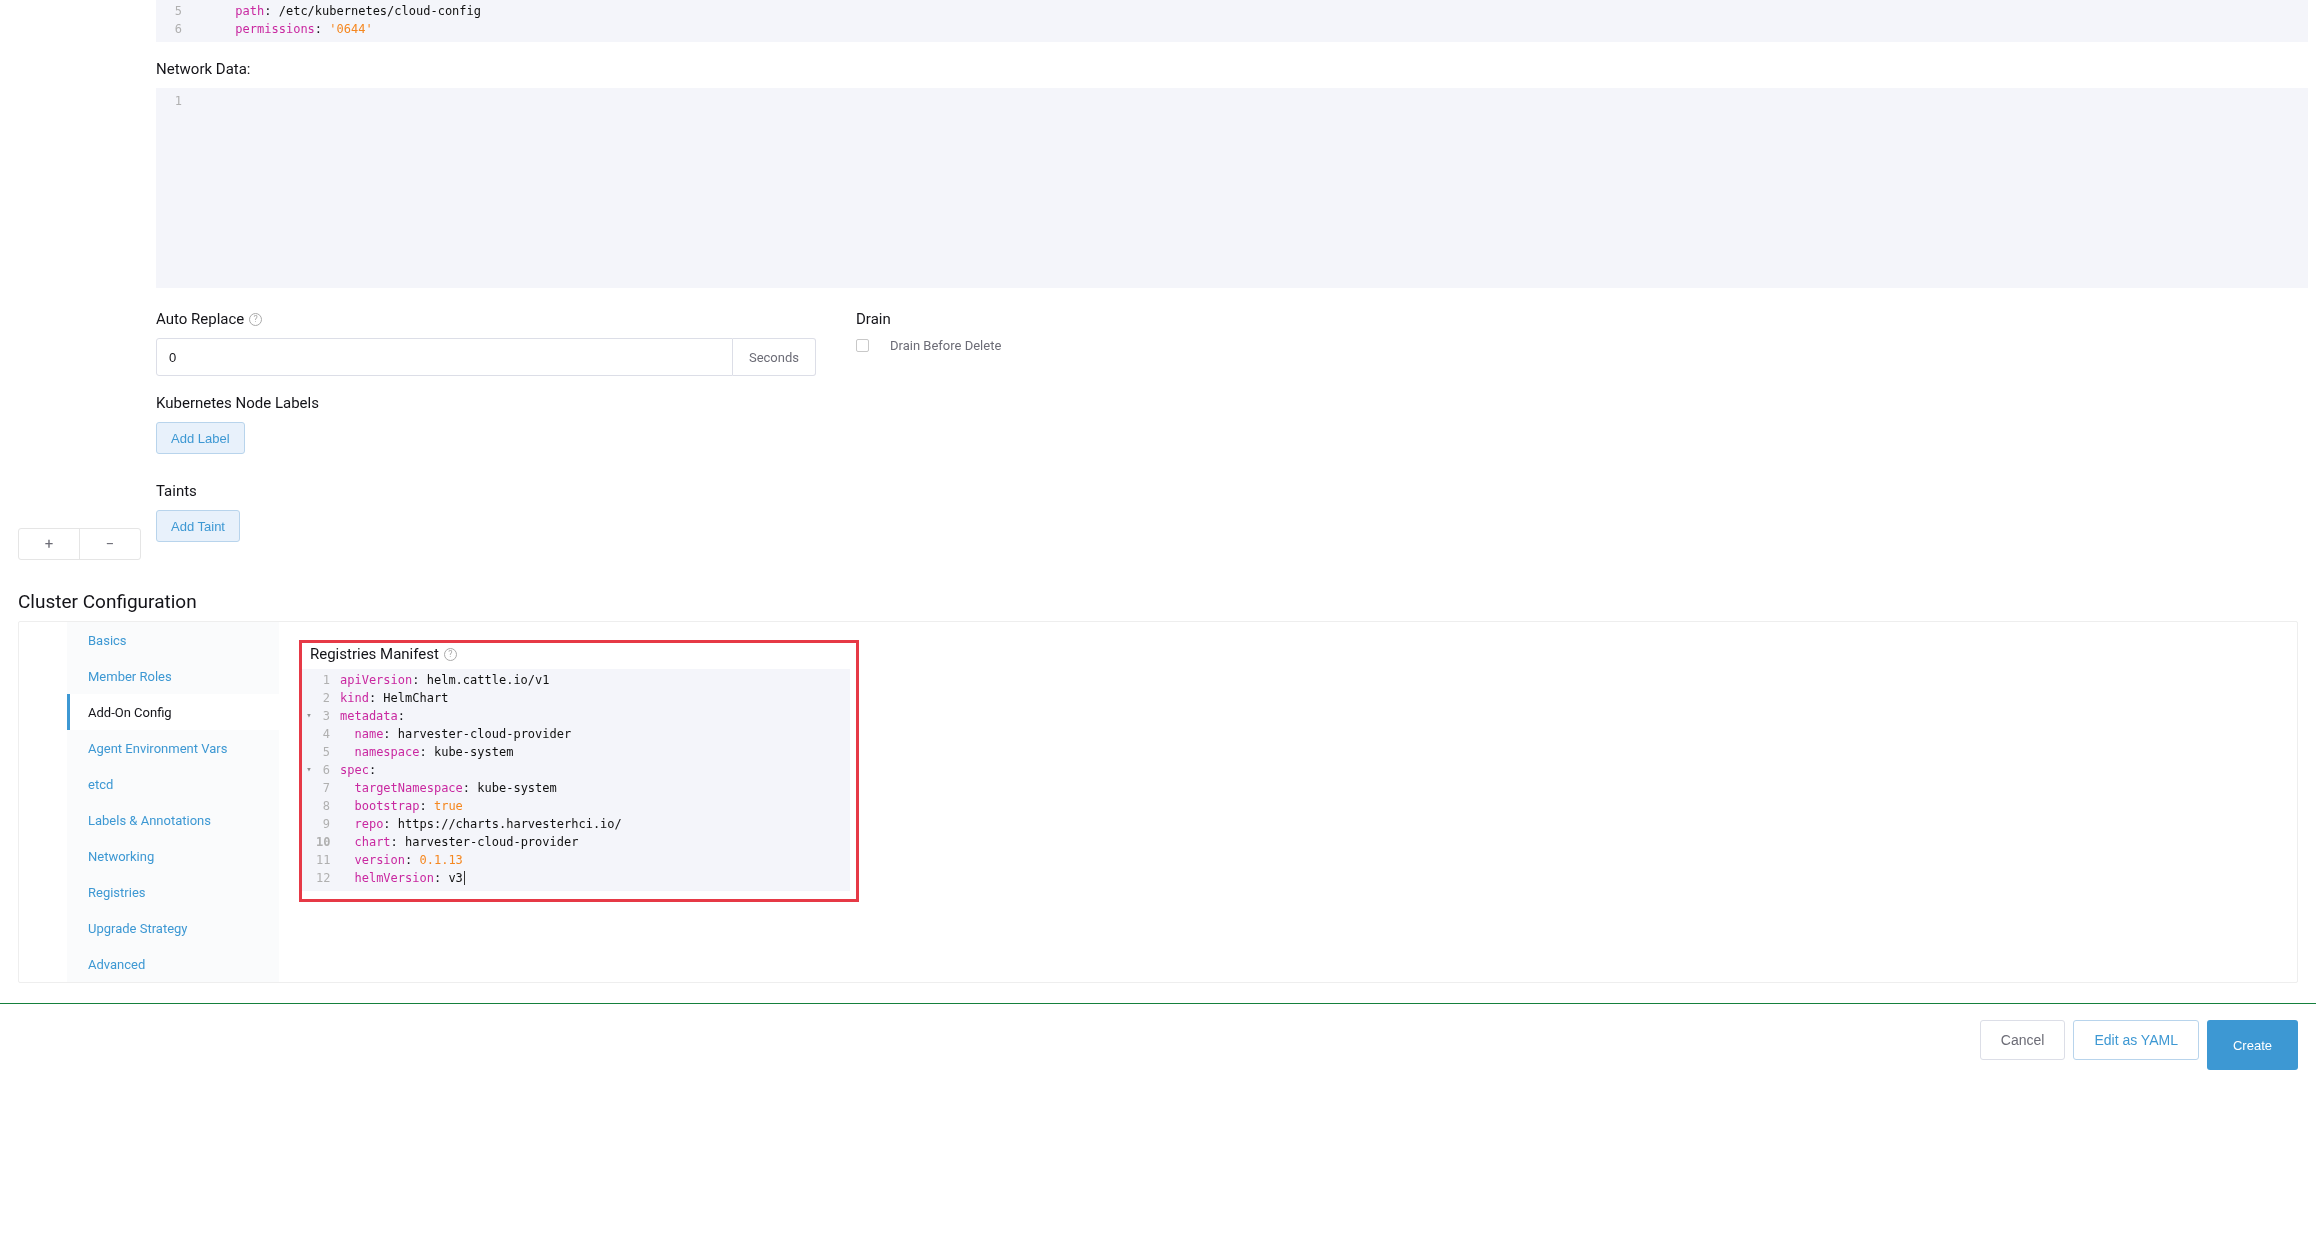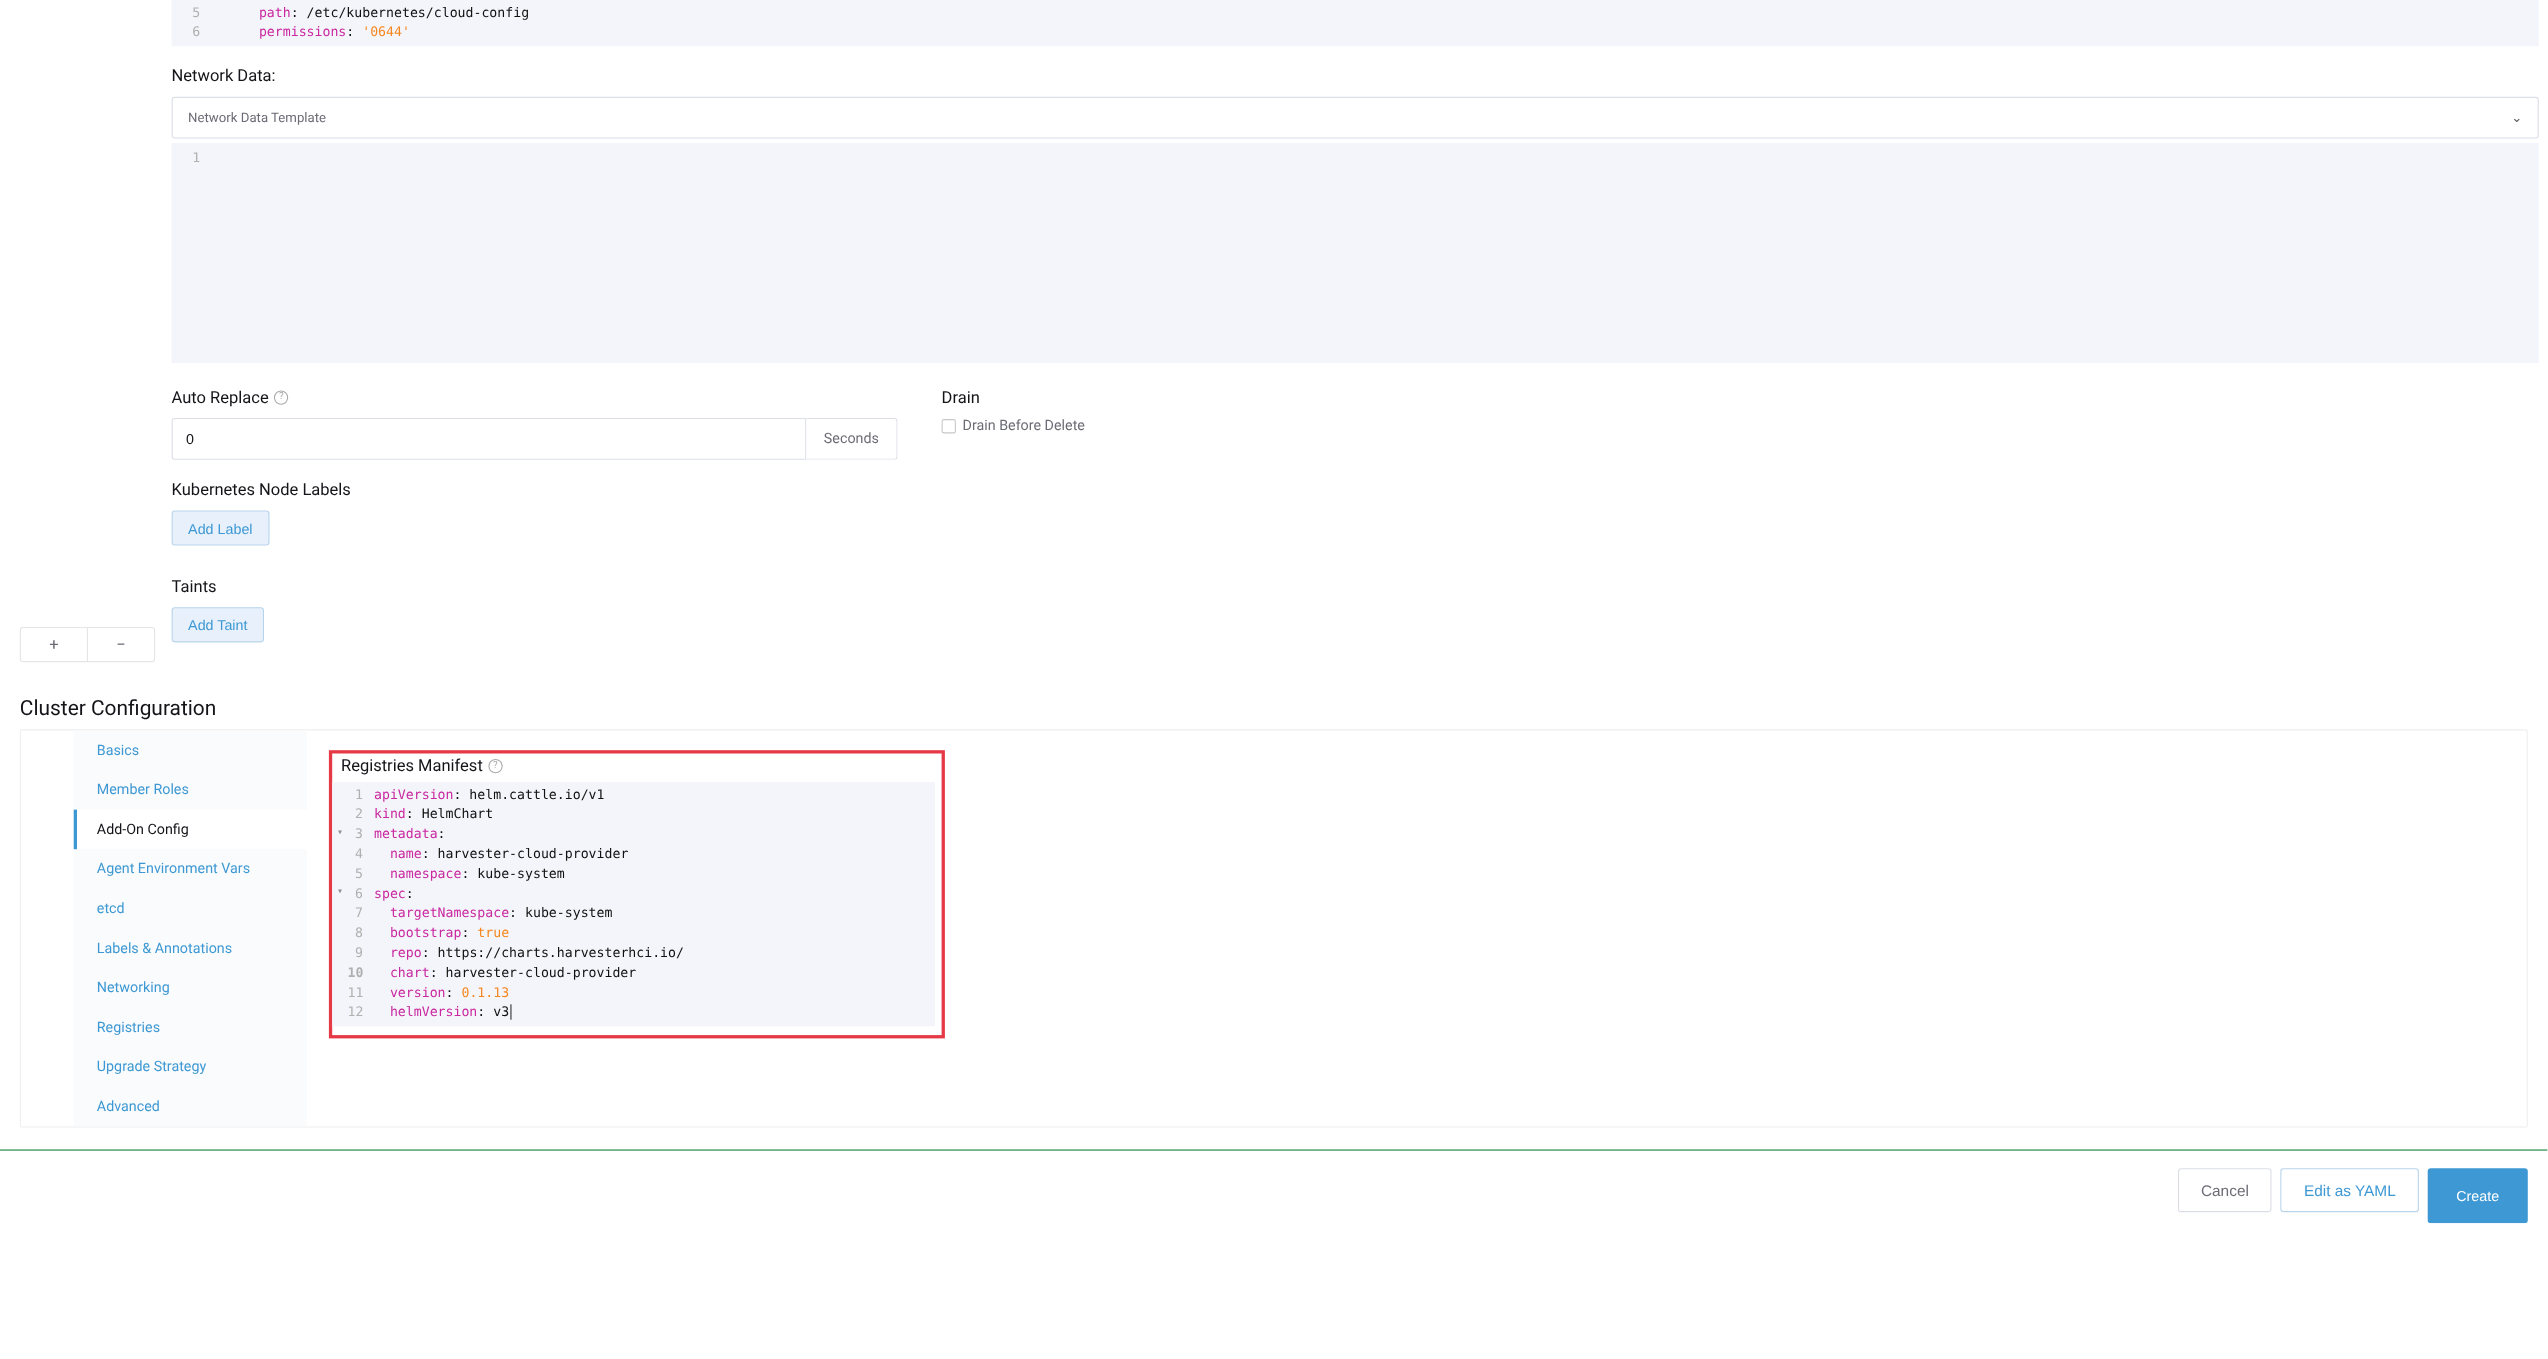--- a/index.html
+++ b/index.html
@@ -30,21 +30,21 @@
 .two-col { display: flex; gap: 40px; margin-top: 22px; }
 .col { flex: 1; }
 .col-narrow { width: 660px; flex: none; }
 .label-row { font-size: 15px; color: #141419; display: flex; align-items: center; gap: 5px; margin-bottom: 10px; }
 .info-icon { width: 13px; height: 13px; border: 1px solid #aaa; border-radius: 50%; display: inline-flex; align-items: center; justify-content: center; font-size: 9px; color: #aaa; }
 
 .input-group { display: flex; }
 .input-group input { flex: 1; border: 1px solid #dcdee7; border-radius: 3px 0 0 3px; height: 38px; padding: 0 12px; font-size: 13px; color: #141419; }
 .input-suffix { border: 1px solid #dcdee7; border-left: none; border-radius: 0 3px 3px 0; height: 38px; display: flex; align-items: center; padding: 0 16px; font-size: 13px; color: #6c6c76; background: #fff; }
 
-.checkbox-row { display: flex; align-items: center; gap: 6px; font-size: 13px; color: #6c6c76; margin-top: 2px; }
+.checkbox-row { display: flex; align-items: center; gap: 21px; font-size: 13px; color: #6c6c76; margin-top: 2px; }
 .fake-checkbox { width: 13px; height: 13px; border: 1px solid #c8c8c8; border-radius: 2px; background: #fff; }
 
 .btn-outline { border: 1px solid #b8d4ec; background: #e8f1fb; color: #3d98d3; height: 32px; padding: 0 14px; border-radius: 3px; font-size: 13px; cursor: pointer; }
 .btn-outline-grey { border: 1px solid #dcdee7; background: #fff; color: #6c6c76; height: 40px; padding: 0 20px; border-radius: 3px; font-size: 14px; cursor: pointer; }
 .btn-primary { border: none; background: #3d98d3; color: #fff; height: 50px; padding: 0 26px; border-radius: 3px; font-size: 13px; cursor: pointer; }
 
 .plusminus { position: absolute; bottom: 0; left: 18px; right: 0; display: flex; border: 1px solid #e5e5e5; border-radius: 3px; overflow: hidden; background: #fff; }
 .plusminus .pm { flex: 1; height: 30px; display: flex; align-items: center; justify-content: center; color: #6c6c76; cursor: pointer; font-size: 15px; }
 .plusminus .pm + .pm { border-left: 1px solid #e5e5e5; }
 
@@ -84,24 +84,20 @@
             <span class="gutter">5</span>
             <span class="code-txt">      <span class="k-key">path</span>: <span class="k-str">/etc/kubernetes/cloud-config</span></span>
           </div>
           <div class="code-line">
             <span class="gutter">6</span>
             <span class="code-txt">      <span class="k-key">permissions</span>: <span class="k-num">'0644'</span></span>
           </div>
         </div>
 
       <div class="section-label">Network Data:</div>
-      <div class="select-like">
-        <span>Network Data Template</span>
-        <span class="chev">⌄</span>
-      </div>
       <div class="editor-empty code-block">
         <div class="code-line">
             <span class="gutter">1</span>
             <span class="code-txt"></span>
           </div>
       </div>
 
       <div class="two-col">
         <div class="col col-narrow">
           <div class="label-row">

